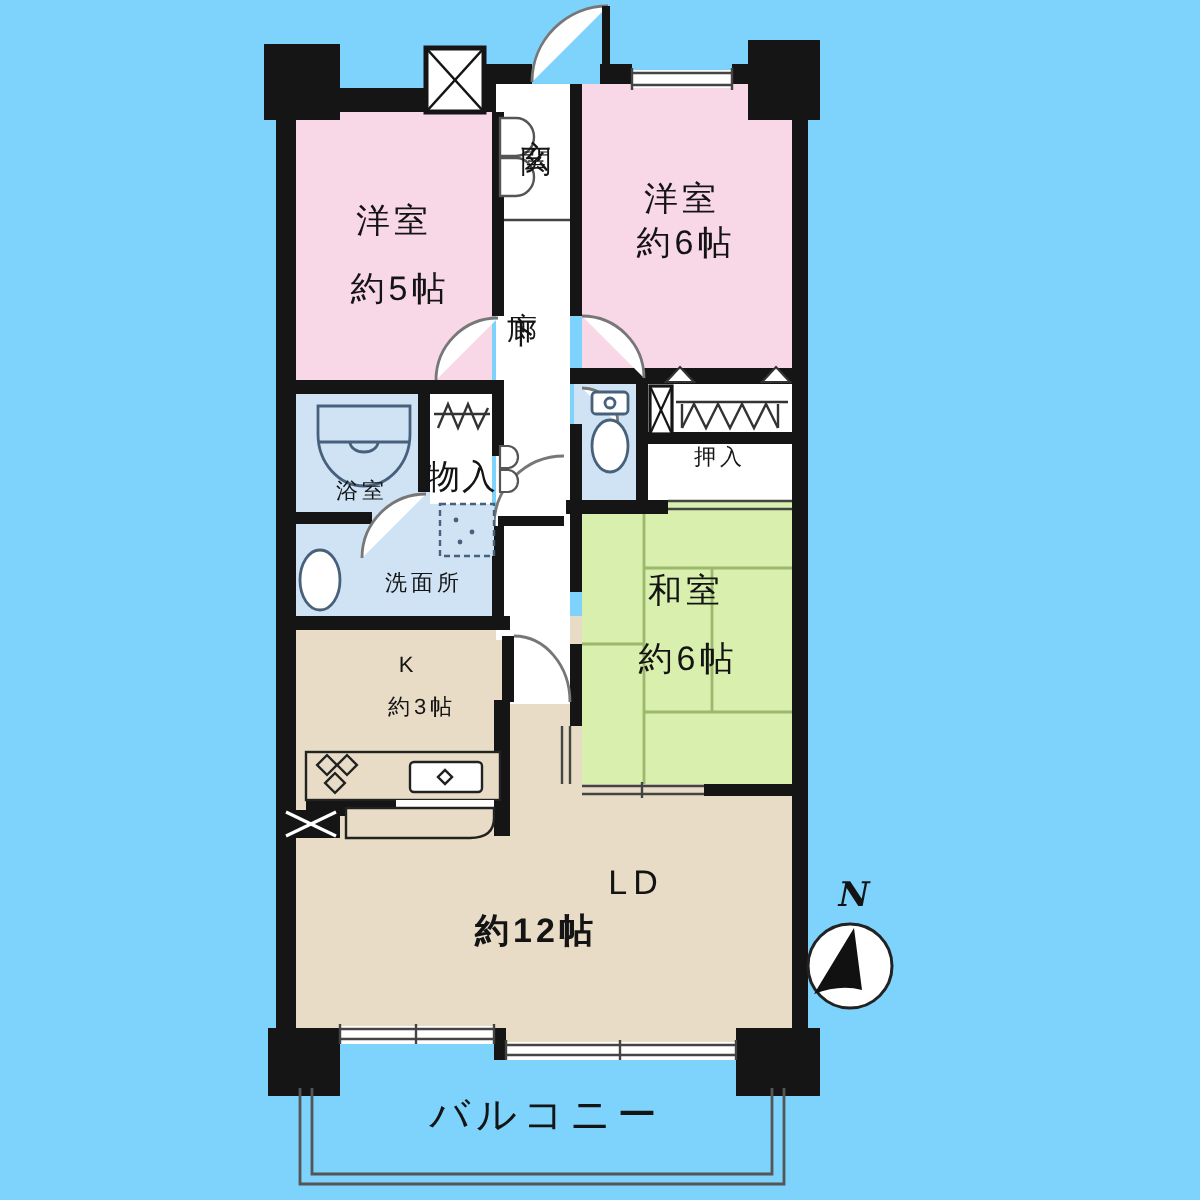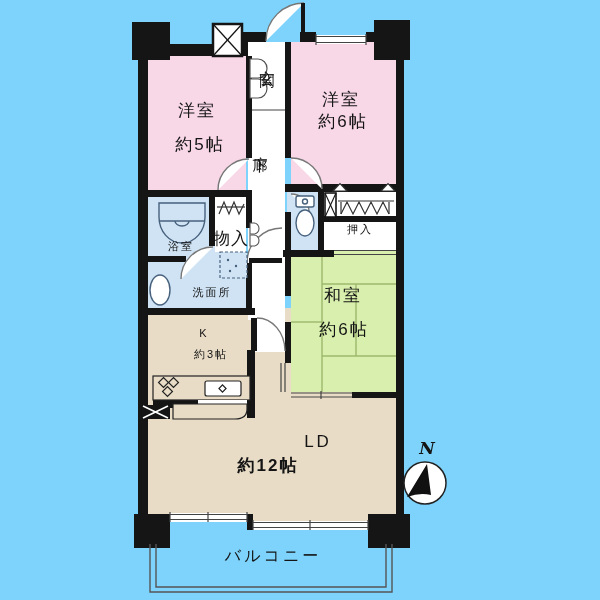--- a/index.html
+++ b/index.html
@@ -4,21 +4,21 @@
 <style>
   html,body{margin:0;padding:0;background:#fff;}
   #stage{position:relative;width:600px;height:600px;background:#7dd3fc;overflow:hidden;
          font-family:"Liberation Sans",sans-serif;padding-left:36px;}
   #plan-svg{position:absolute;left:0;top:0;}
   .lbl{position:absolute;color:#141414;white-space:nowrap;transform:translateX(-50%);
        letter-spacing:2px;line-height:1;}
   .f17{font-size:17px;}
   .f15{font-size:11px;}
   .f13{font-size:17px;letter-spacing:1px;}
-  .f16{font-size:16px;letter-spacing:3px;}
+  .f16{font-size:20px;letter-spacing:3px;}
   .vert{writing-mode:vertical-rl;transform:none;letter-spacing:4px;font-size:15px;}
   .north{font-family:"DejaVu Serif",serif;font-style:italic;font-weight:bold;font-size:17px;}
   
   .fill-wall{fill:var(--wall);}
   .fill-bedroom{fill:var(--bedroom);}
   .fill-jr{fill:var(--japanese_room);}
   .fill-living{fill:var(--living);}
   .fill-wet{fill:var(--wet_area);}
   .tatami{stroke:var(--tatami_line);}
 </style>

